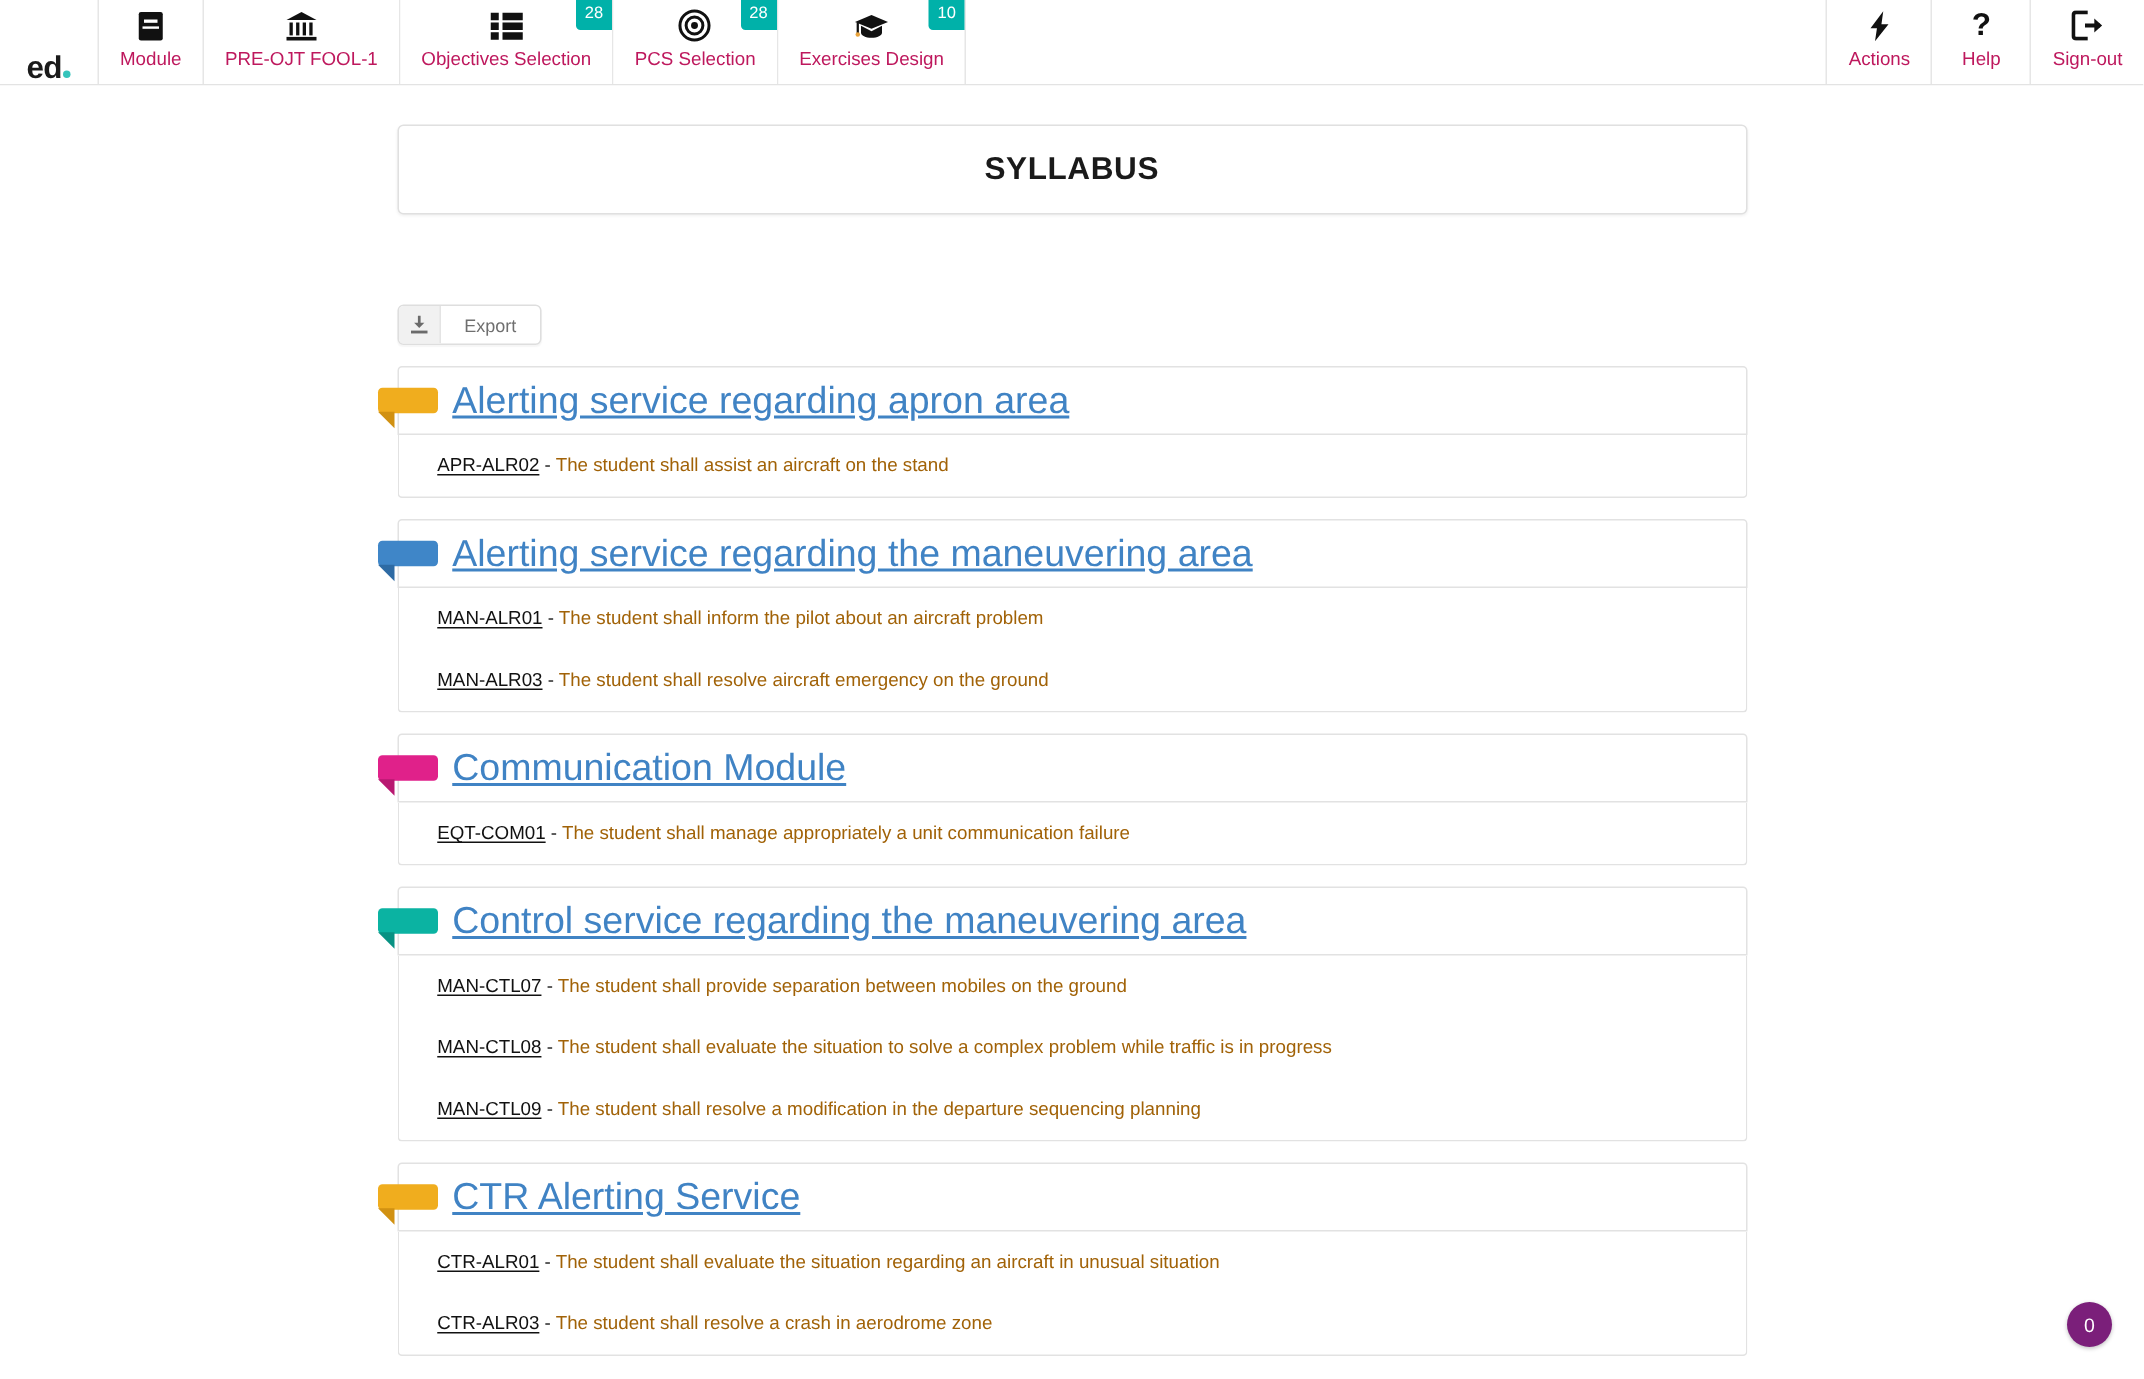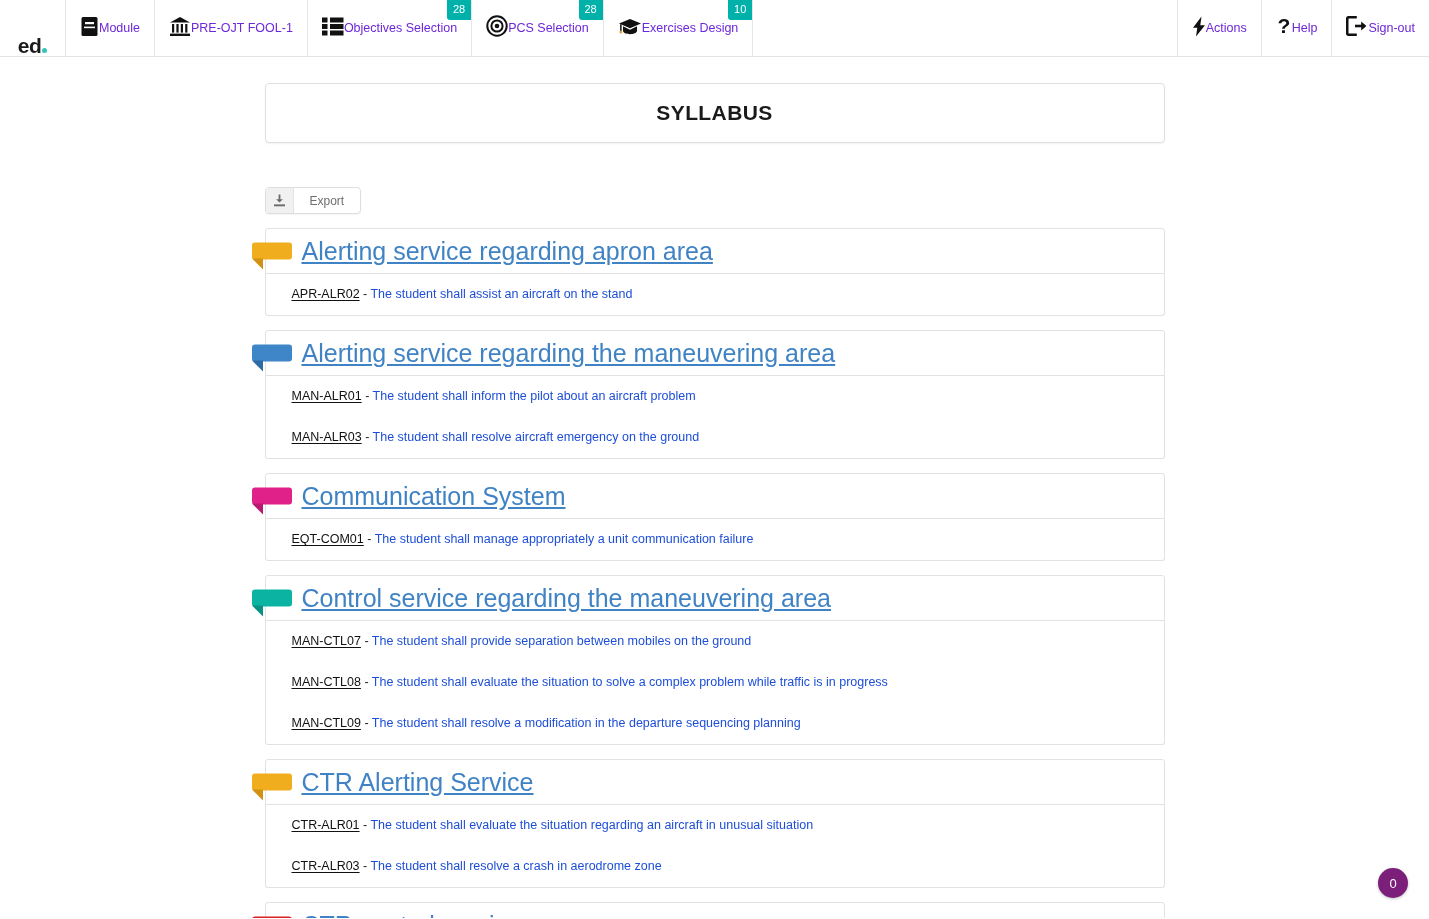--- a/index.html
+++ b/index.html
@@ -45,41 +45,42 @@
     width: 5px; height: 5px;
     border-radius: 50%;
     background: #35c4bb;
     margin-left: 1px;
     vertical-align: baseline;
   }
 
   .nav-item {
     position: relative;
     display: flex;
+    flex-direction: column;
     align-items: center;
     justify-content: flex-start;
     padding: 6px 14px 5px 14px;
     border-right: 1px solid #e6e6e6;
     cursor: pointer;
     min-width: 66px;
     background: #fff;
   }
   .nav-right .nav-item { border-right: none; border-left: 1px solid #e6e6e6; }
   .nav-ico {
     height: 22px;
     display: flex;
     align-items: center;
     justify-content: center;
     margin-bottom: 5px;
     color: #111;
   }
   .nav-ico svg { display: block; }
   .nav-lbl {
     font-size: 12.5px;
-    color: #6d28d9;
+    color: #be185d;
     white-space: nowrap;
     line-height: 1;
   }
   .nav-badge {
     position: absolute;
     top: 0; right: 0;
     background: #00b1a9;
     color: #ffffff;
     font-size: 11px;
     line-height: 1;
@@ -116,21 +117,21 @@
     justify-content: center;
   }
   .title-card h1 {
     margin: 0;
     font-size: 21px;
     font-weight: 700;
     color: #1a1a1a;
     letter-spacing: 0.4px;
   }
 
-  .toolbar { margin-top: 44px; }
+  .toolbar { margin-top: 60px; }
   .export-btn {
     display: inline-flex;
     align-items: stretch;
     border: 1px solid #dedede;
     border-radius: 4px;
     background: #ffffff;
     height: 27px;
     overflow: hidden;
     cursor: pointer;
     box-shadow: 0 1px 1px rgba(0,0,0,0.04);
@@ -213,21 +214,21 @@
     color: #1d1d1d;
     padding: 13px 0 13px 26px;
     line-height: 1.2;
   }
   .objective .code {
     text-decoration: underline;
     text-underline-offset: 2px;
     color: #111;
   }
   .objective .sep { color: #1d1d1d; }
-  .objective .desc { color: #1d4ed8; }
+  .objective .desc { color: #a16207; }
 
   
   .float-badge {
     position: absolute;
     right: 21px;
     bottom: 20px;
     width: 30px; height: 30px;
     border-radius: 50%;
     background: #7b1f7a;
     color: #ffffff;
@@ -392,21 +393,21 @@
             <div class="objective"><a class="code">MAN-ALR01</a><span class="sep"> - </span><span class="desc">The student shall inform the pilot about an aircraft problem</span></div>
             <div class="objective"><a class="code">MAN-ALR03</a><span class="sep"> - </span><span class="desc">The student shall resolve aircraft emergency on the ground</span></div>
           </div>
         </div>
         <div class="group">
           <div class="group-header">
             <span class="tag">
               <span class="tag-body" style="background: rgb(224, 33, 138);"></span>
               <span class="tag-fold" style="border-top-color: rgb(184, 25, 113);"></span>
             </span>
-            <a class="group-title">Communication System</a>
+            <a class="group-title">Communication Module</a>
           </div>
           <div class="group-body">
             <div class="objective"><a class="code">EQT-COM01</a><span class="sep"> - </span><span class="desc">The student shall manage appropriately a unit communication failure</span></div>
           </div>
         </div>
         <div class="group">
           <div class="group-header">
             <span class="tag">
               <span class="tag-body" style="background: rgb(11, 179, 162);"></span>
               <span class="tag-fold" style="border-top-color: rgb(8, 146, 131);"></span>

